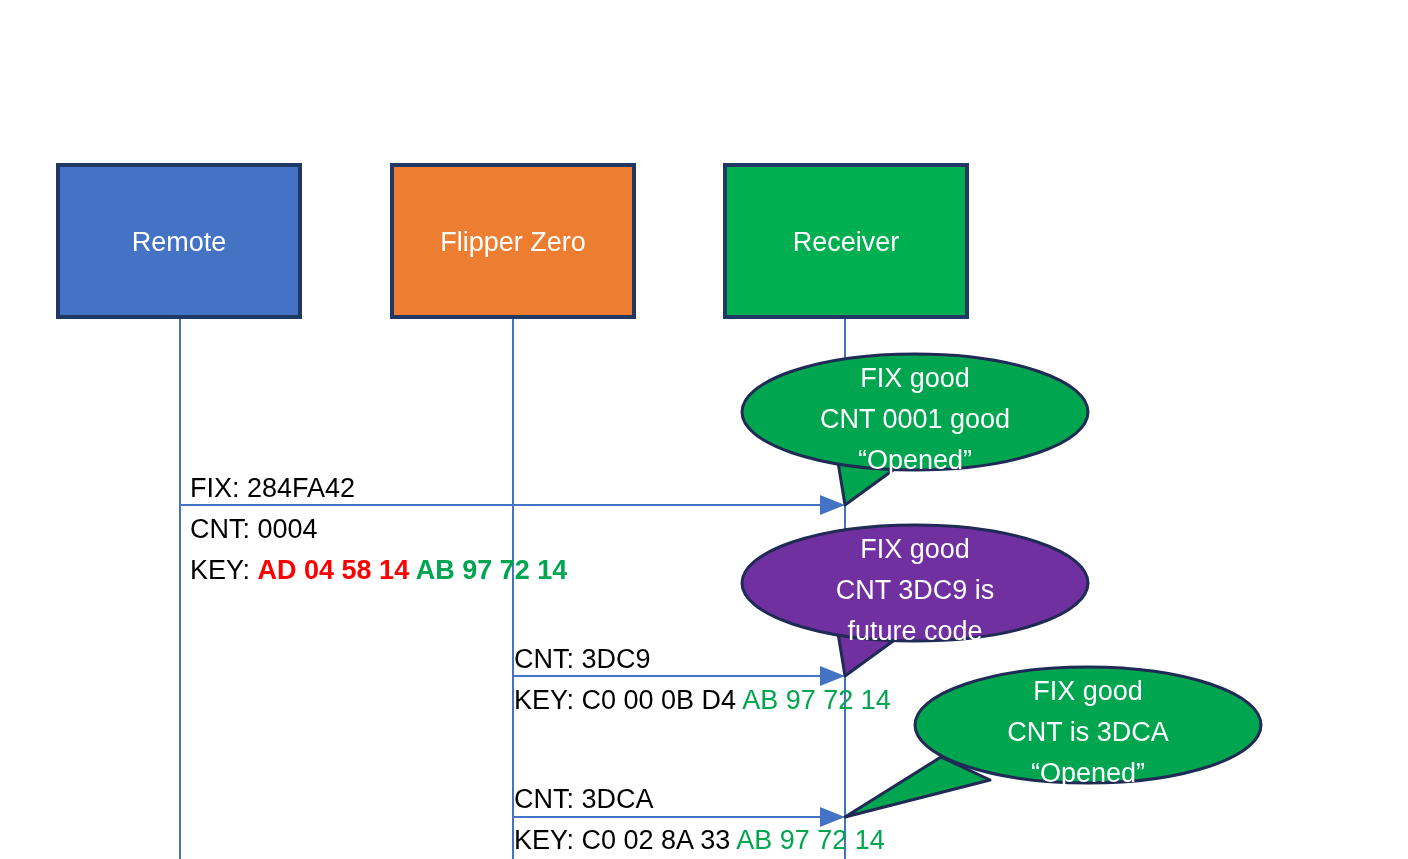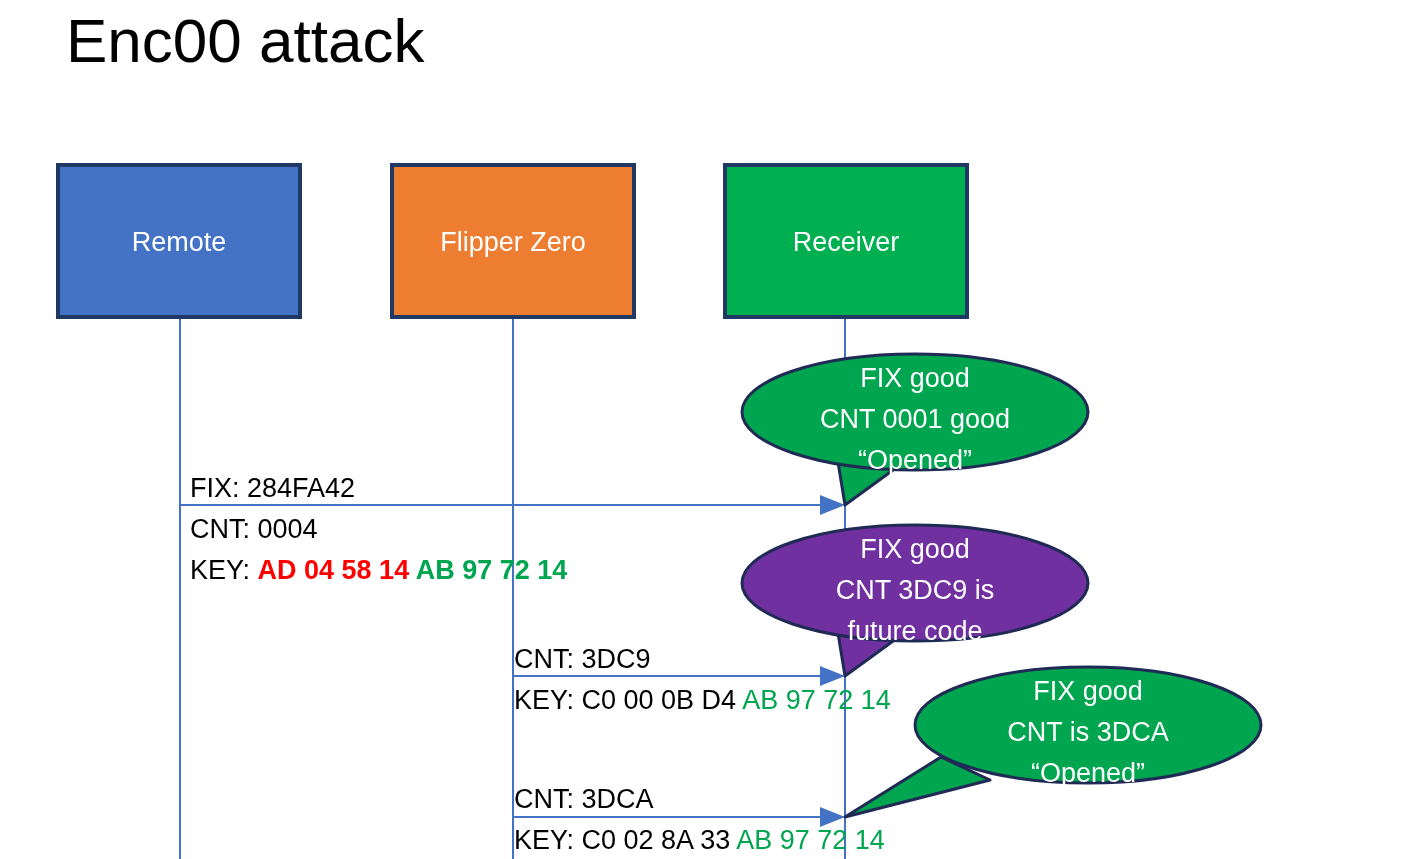--- a/index.html
+++ b/index.html
@@ -56,21 +56,20 @@
   }
   .key-green { fill: #00A550; }
   .key-green-bold { fill: #00A550; font-weight: bold; }
   .key-red-bold { fill: #FF0000; font-weight: bold; }
 </style>
 </head>
 <body>
 
 <div id="slide">
 
-  <div id="slide-title">Enc00 attack</div>
 
   <svg id="diagram" viewBox="0 0 1408 859">
 
     <g>
       <line x1="180" y1="317" x2="180" y2="859" stroke="#4472C4" stroke-width="2"></line>
       <line x1="513" y1="317" x2="513" y2="859" stroke="#4472C4" stroke-width="2"></line>
       <line x1="845" y1="317" x2="845" y2="859" stroke="#4472C4" stroke-width="2"></line>
     </g>
 
     <g>

